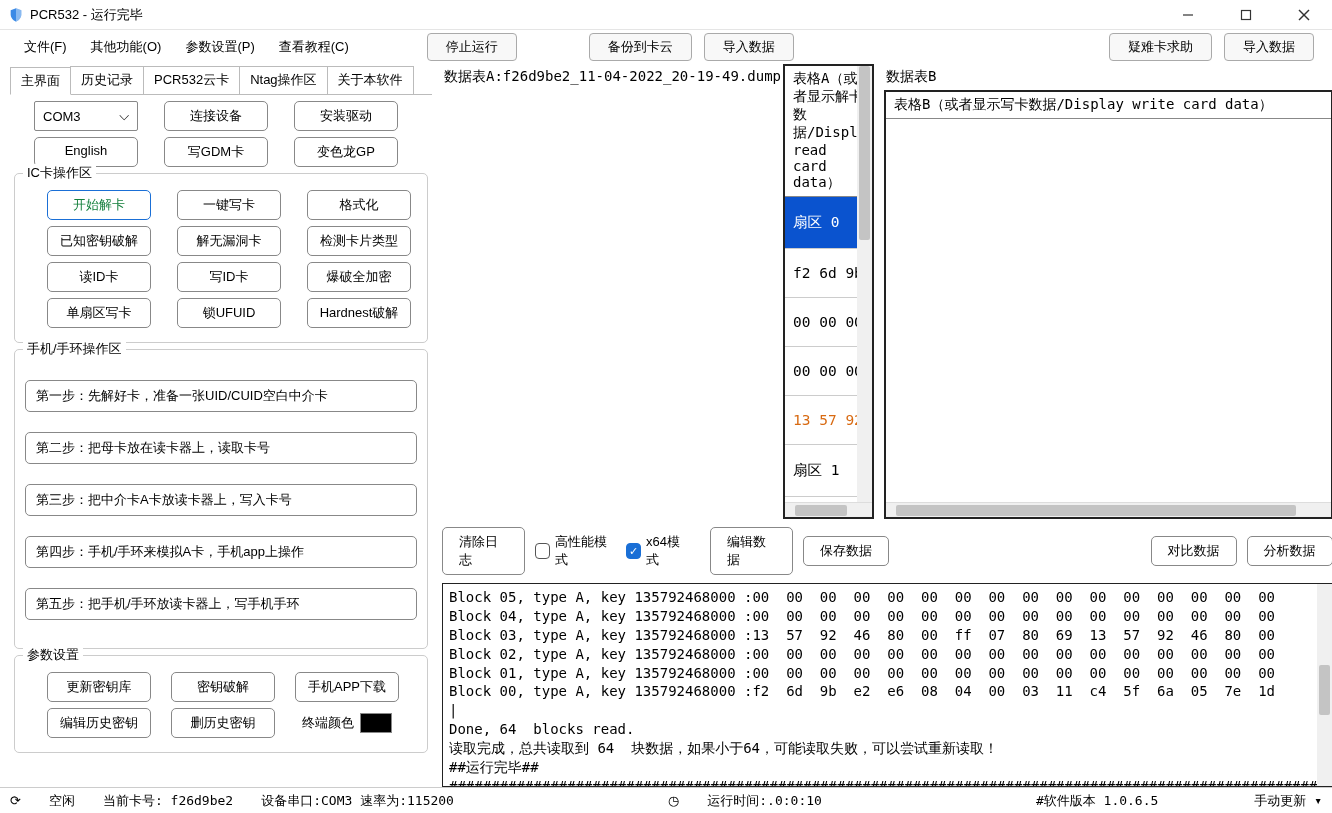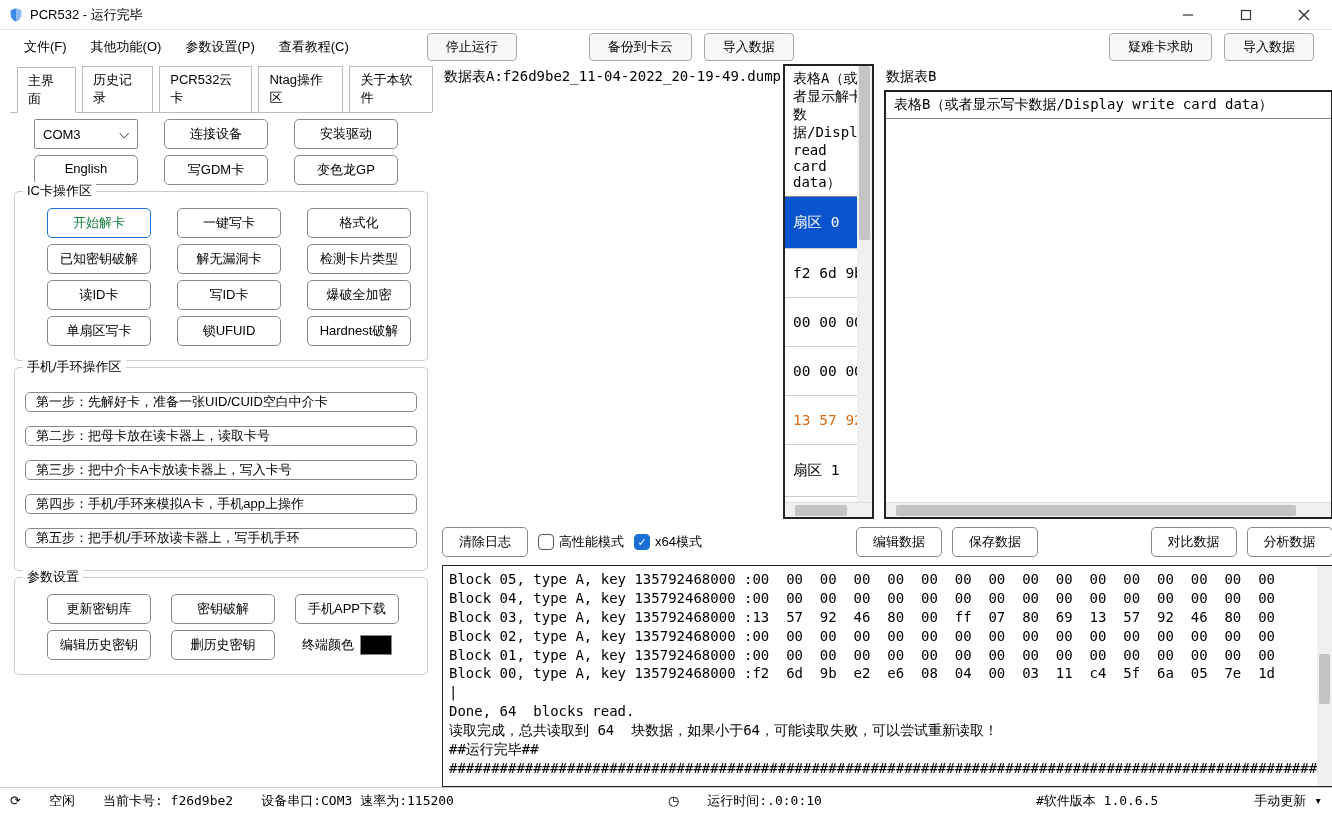--- a/index.html
+++ b/index.html
@@ -9,29 +9,29 @@
   .titlebar .title { flex: 1; font-size: 13px; }
   .titlebar .winbtns { display: flex; gap: 18px; }
   .titlebar .winbtn { width: 40px; height: 24px; display: flex; align-items: center; justify-content: center; }
   .menubar { height: 34px; display: flex; align-items: center; padding: 4px 12px; gap: 0; }
   .menubar .menuitem { padding: 4px 12px; cursor: default; }
   .menubar .spacer { flex: 1; }
   .topbtn { border: 1px solid #aaa; background: #f8f8f8; border-radius: 4px; padding: 4px 18px; margin: 0 6px; font-size: 13px; min-width: 90px; text-align:center;}
   .content { display: flex; height: 723px; }
   .left-panel { width: 440px; border: none; padding: 2px 8px 0 10px; }
   .tabs { display: flex; border-bottom: 1px solid #bbb; margin-bottom:6px;}
-  .tab { padding: 4px 10px; border: 1px solid #bbb; border-bottom: none; background:#fff; margin-right:-1px; font-size:13px;margin-left:7px;}
+  .tab { padding: 4px 10px; border: 1px solid #bbb; border-bottom: none; background:#fff; margin-right:-1px; font-size:13px;}
   .tab.active { background:#fff; position:relative; top:1px; border-bottom:1px solid #fff;}
   .rowbtns { display:flex; gap:26px; margin:6px 8px;padding-left:16px;}
   .combo { border:1px solid #888; padding:3px 8px; width:104px; display:flex; justify-content:space-between; align-items:center; background:#fff; border-radius:2px;}
   .gbtn { border:1px solid #888; border-radius:5px; padding:5px 0; width:104px; text-align:center; background:#fff; font-size:13px;}
   .gbtn.primary { border:1.5px solid #1a6fd6; color:#15803d; }
   .group { border:1px solid #ccc; border-radius:5px; margin:6px 4px; padding:10px 8px 8px 8px; position:relative;}
   .group-title { position:absolute; top:-10px; left:8px; background:#fff; padding:0 4px; font-size:13px;}
-  .steps .step { border:1px solid #888; border-radius:5px; padding:0 10px; margin:14px 2px; font-size:13px;}
+  .steps .step { border:1px solid #888; border-radius:5px; padding:6px 10px; margin:20px 2px; font-size:13px;}
   .right-side { flex:1; display:flex; flex-direction:column; padding:0 6px 0 2px;}
   .data-top { display:flex; gap:10px; height:455px;}
   .panelA { width:432px; display:flex; flex-direction:row;}
   .panelB { flex:1; display:flex; flex-direction:column;}
   .panel-file-label { font-family:"SimSun",monospace; font-size:14px; padding:4px 2px;}
   .tablebox { border:2px solid #222; flex:1; position:relative; background:#fff; overflow:hidden;}
   .thead { background:#fff; border-bottom:1px solid #888; padding:4px 8px; font-family:"SimSun",monospace; font-size:14px;}
   .trow { border-bottom:1px solid #ccc; padding:16px 8px; font-family:"SimSun",monospace; font-size:14.5px; white-space:nowrap;}
   .trow.sector { background:#fff;}
   .trow.selected { background:#0a53cf; color:#fff;}
@@ -213,21 +213,21 @@
           <div class="thead">表格B（或者显示写卡数据/Display write card data）</div>
           <div class="body"></div>
           <div class="scroll-h">
               <div class="thumb" style="width:90%"></div>
             </div>
         </div>
       </div>
     </div>
 
     <div class="midctrls">
-      <div class="midctrls-row" style="width:500px;">
+      <div class="midctrls-row" style="width:351px;">
         <div class="midbtn">清除日志</div>
         <label class="chk">
           <span class="chkbox"></span>
           <span>高性能模式</span>
         </label>
         <label class="chk">
           <span class="chkbox checked">✓</span>
           <span>x64模式</span>
         </label>
         <div style="flex:1"></div>

